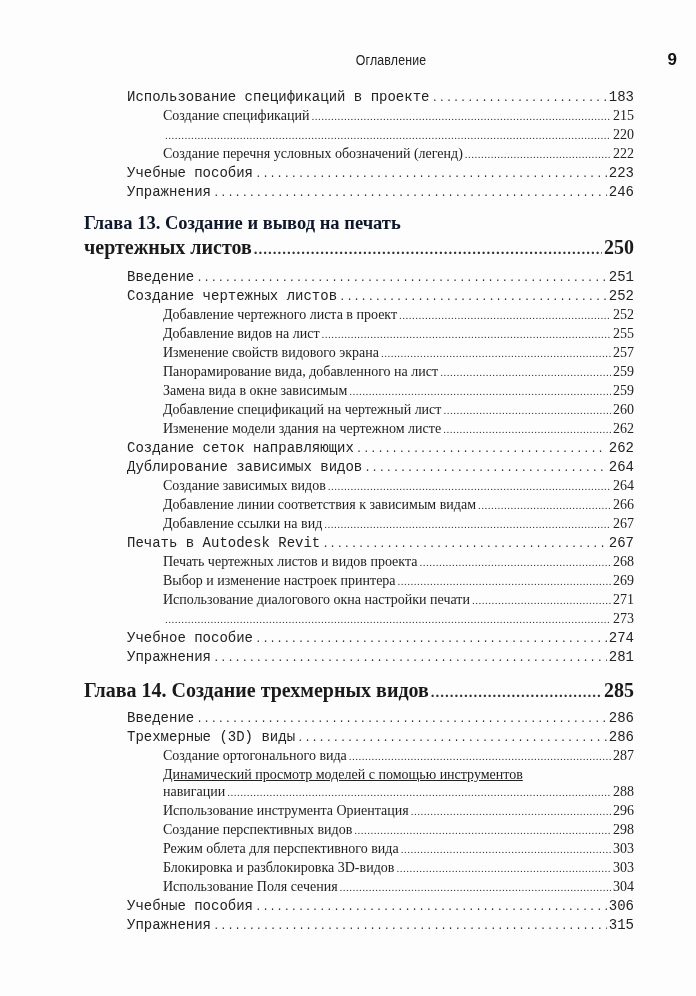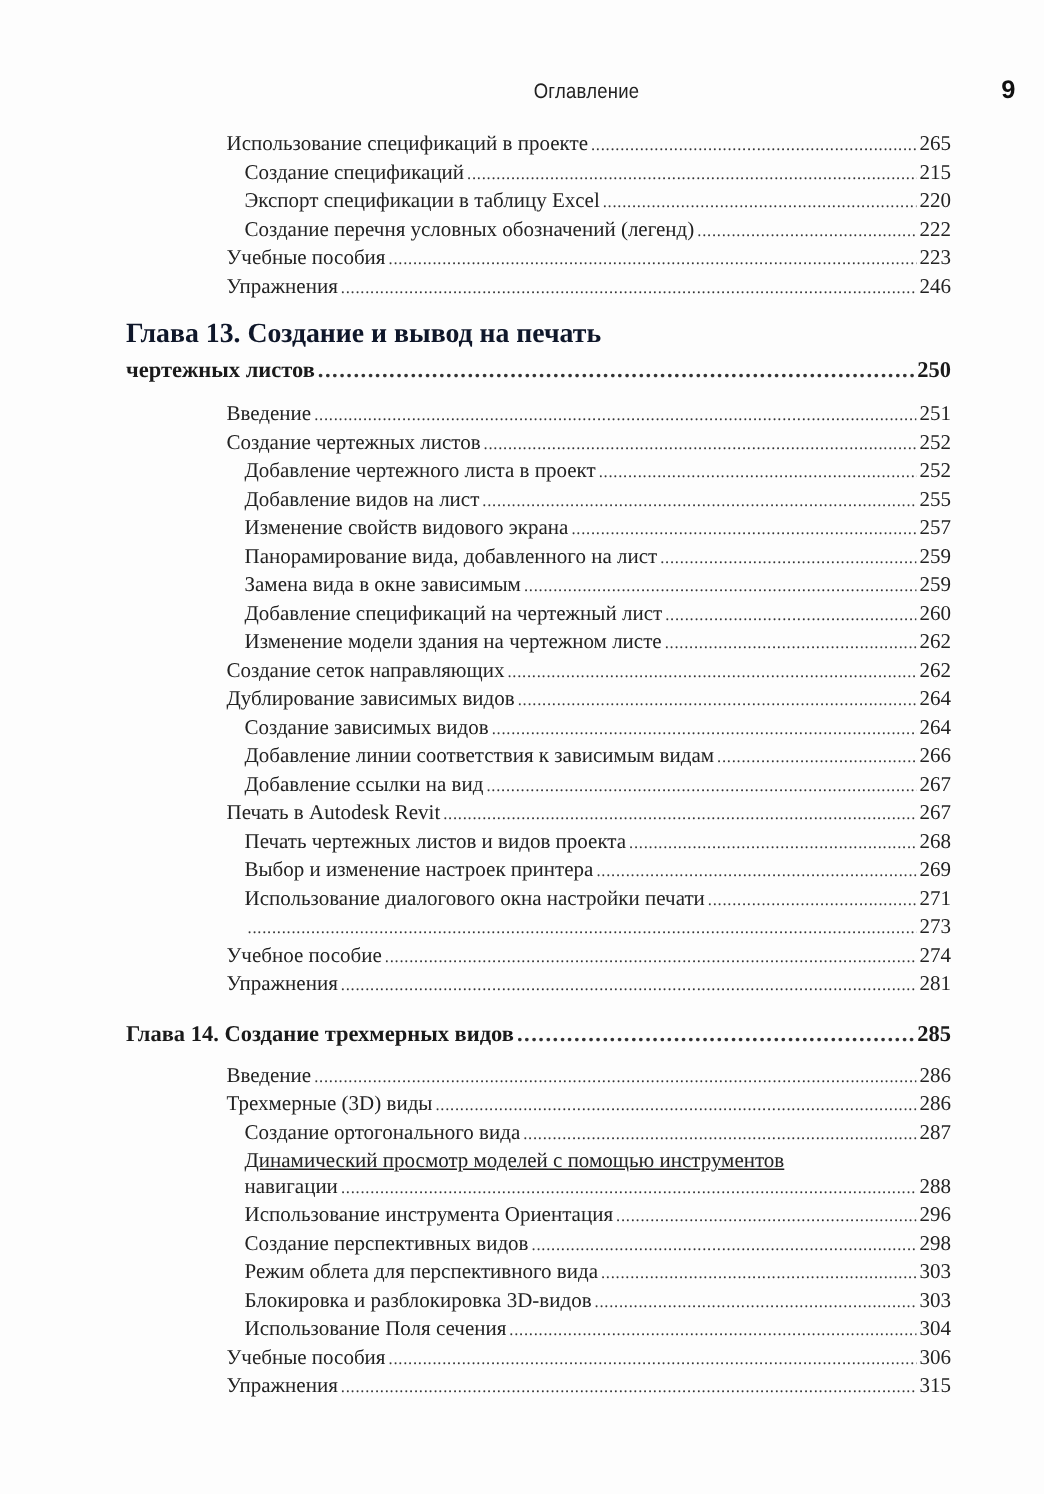--- a/index.html
+++ b/index.html
@@ -10,51 +10,50 @@
     font-family: "Liberation Sans", sans-serif; font-size: 14px; letter-spacing: 0.2px; color: #222; transform: scaleX(0.88); }
   .rh-page { position: absolute; right: 62px; top: -2px; font-family: "Liberation Sans", sans-serif; font-weight: bold; font-size: 17px; color: #111; }
 
   .toc { position: absolute; left: 0; top: 0; width: 696px; }
   .entry { position: absolute; display: flex; align-items: baseline; right: 62px;
     font-family: "Liberation Serif", serif; font-size: 14px; line-height: 18px; color: #222; white-space: nowrap; }
   .entry .t { flex: 0 0 auto; }
   .entry .dots { flex: 1 1 auto; overflow: hidden; margin: 0 2px; color: #333; letter-spacing: 0.5px; font-size: 11px; }
   .entry .dots::after { content: "....................................................................................................................................................................................................................................................."; }
   .entry .p { flex: 0 0 auto; }
-  .lvl1 { left: 151px; }
+  .lvl1 { left: 127px; font-family: Liberation Mono, monospace; }
   .lvl2 { left: 163px; }
-  .chap { left: 84px; font-weight: bold; font-size: 15px; line-height: 24px; color: #1a1a1a; }
+  .chap { left: 84px; font-weight: bold; font-size: 20px; line-height: 24px; color: #1a1a1a; }
   .chap .dots { font-size: 15px; letter-spacing: 1px; }
   .chap-line1 { position: absolute; left: 84px; font-family: "Liberation Serif", serif; font-weight: bold; font-size: 18.5px; line-height: 24px; color: #0f172a; white-space: nowrap; }
   .wrap-first { position: absolute; left: 163px; font-family: "Liberation Serif", serif; font-size: 14px; line-height: 18px; color: #222; white-space: nowrap; text-decoration: underline; }
 </style>
 </head>
 <body>
 
 <div class="page">
 
   <div class="running-head">
     <div class="rh-title">Оглавление</div>
     <div class="rh-page">9</div>
   </div>
 
   <div class="toc">
 
     <div class="entry lvl1" style="top:88px">
         <span class="t">Использование спецификаций в проекте</span>
         <span class="dots"></span>
-        <span class="p">265</span>
+        <span class="p">183</span>
       </div>
     <div class="entry lvl2" style="top:107px">
         <span class="t">Создание спецификаций</span>
         <span class="dots"></span>
         <span class="p">215</span>
       </div>
     <div class="entry lvl2" style="top:126px">
-        <span class="t">Экспорт спецификации в таблицу Excel</span>
         <span class="dots"></span>
         <span class="p">220</span>
       </div>
     <div class="entry lvl2" style="top:145px">
         <span class="t">Создание перечня условных обозначений (легенд)</span>
         <span class="dots"></span>
         <span class="p">222</span>
       </div>
     <div class="entry lvl1" style="top:164px">
         <span class="t">Учебные пособия</span>

